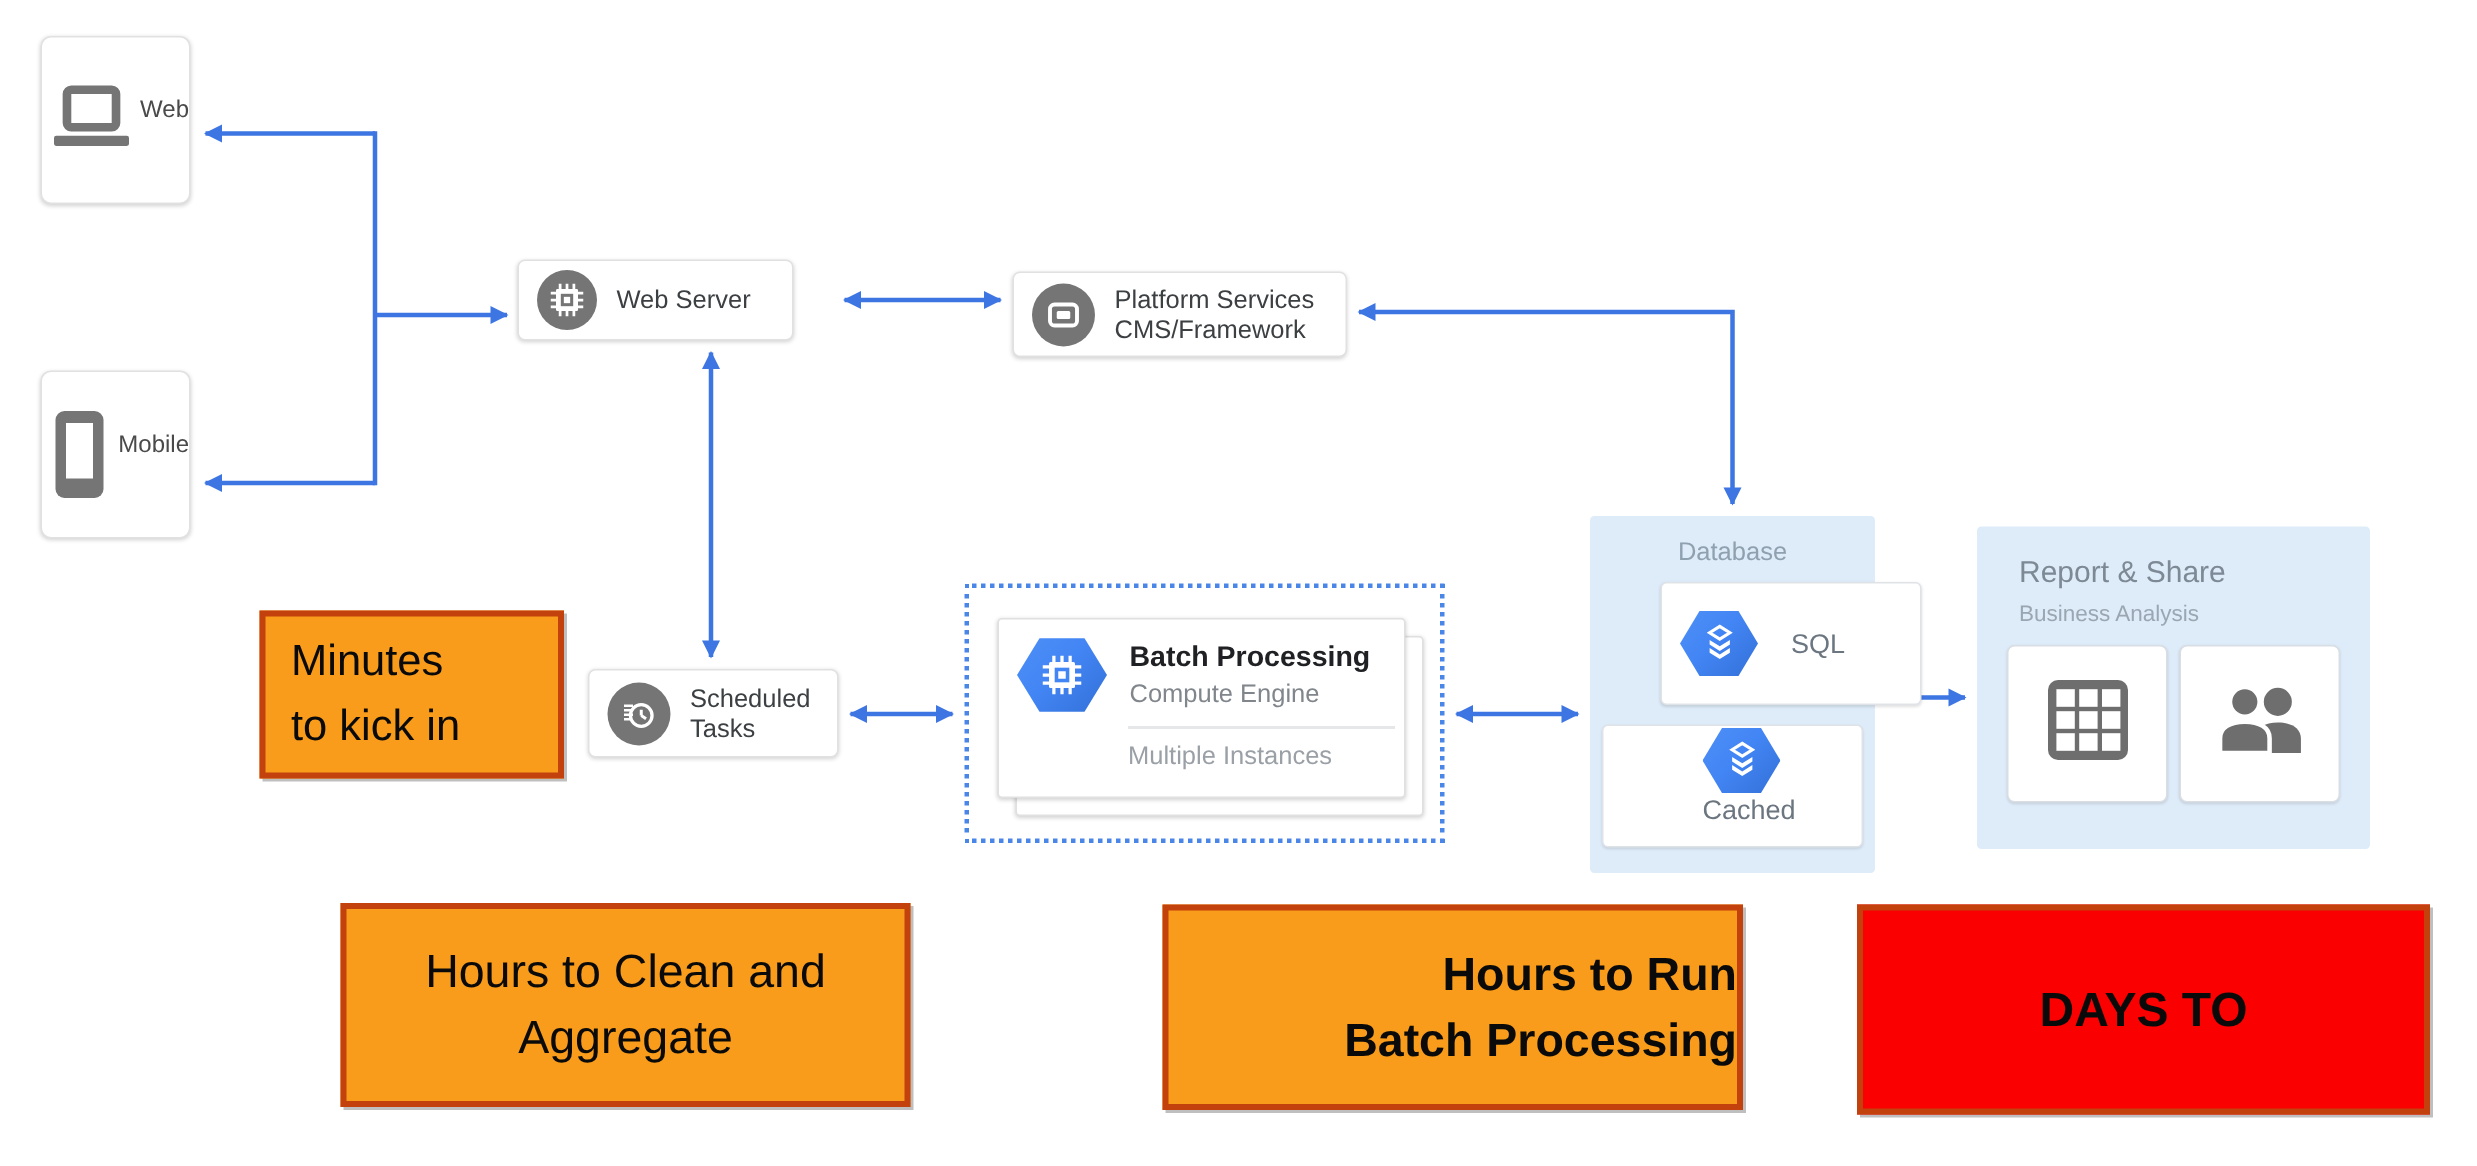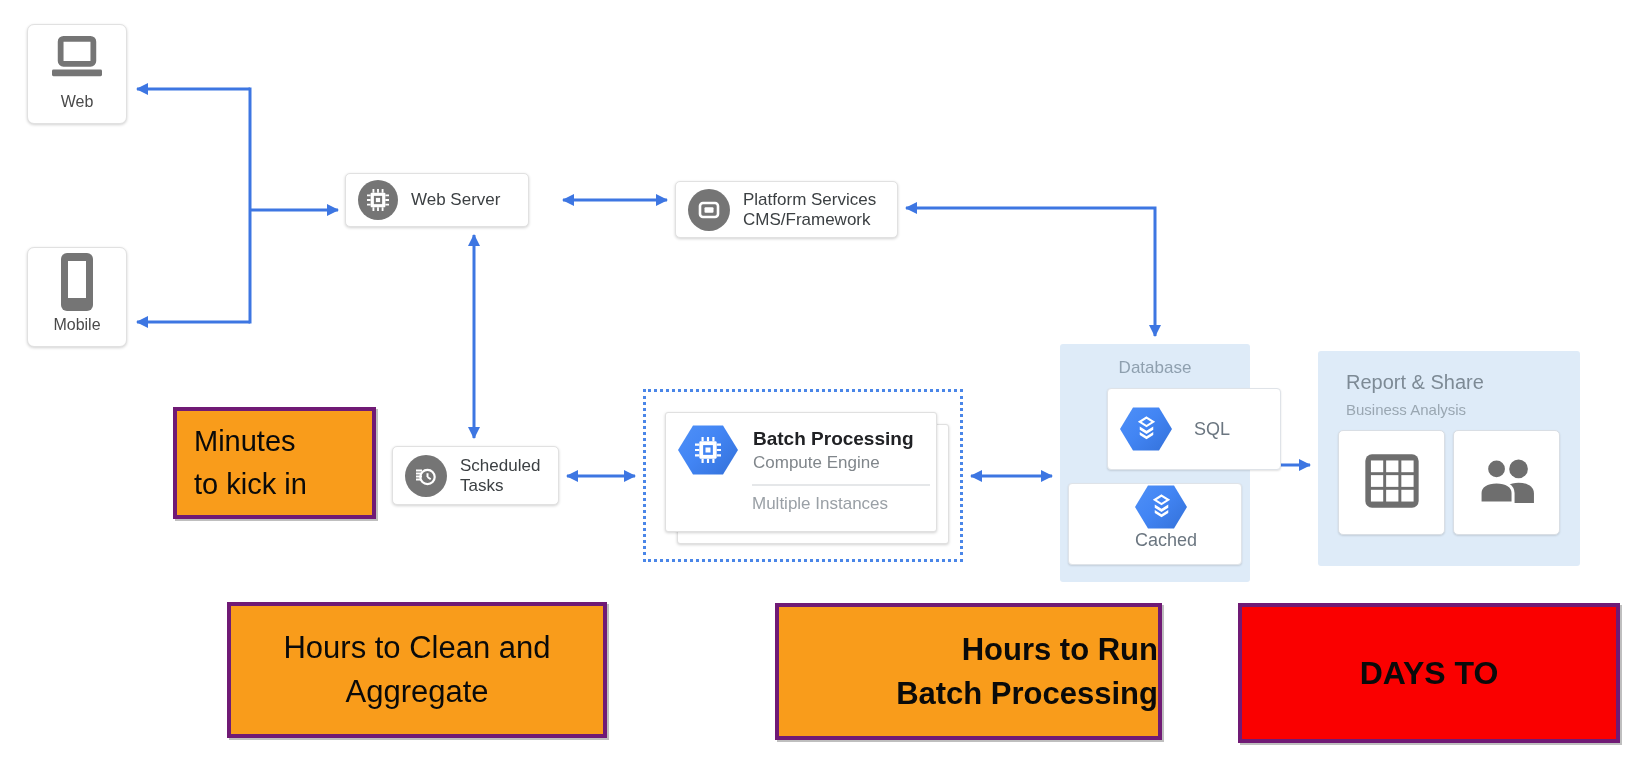--- a/index.html
+++ b/index.html
@@ -5,21 +5,21 @@
   html,body{margin:0;padding:0;background:#fff;}
   body{font-family:"Liberation Sans","DejaVu Sans",sans-serif;}
   #canvas{position:relative;width:1651px;height:777px;background:#fff;overflow:hidden;}
 
   
   #connectors{position:absolute;left:0;top:0;z-index:1;}
 
   
   .node{position:absolute;background:#fff;border:1px solid #e1e1e1;border-radius:5px;
         box-shadow:0 1px 3px rgba(0,0,0,.18);z-index:2;box-sizing:border-box;}
-  .device{width:100px;height:100px;display:flex;flex-direction:column;align-items:center;
+  .device{width:100px;height:112px;display:flex;flex-direction:row;align-items:center;
           justify-content:flex-end;border-radius:7px;}
   .device .dev-icon{flex:1;display:flex;align-items:center;justify-content:center;width:100%;}
   .device .dev-label{font-size:16px;color:#4a4a4a;margin-bottom:12px;}
 
   .service{display:flex;align-items:center;gap:13px;padding-left:12px;}
   .service .svc-label{font-size:17px;color:#3c4043;line-height:20px;}
 
   .circle-icon{border-radius:50%;background:#757575;display:flex;align-items:center;
                justify-content:center;flex:0 0 auto;}
 
@@ -48,21 +48,21 @@
   .db-card .hexagon{margin-left:12px;}
   .db-label{font-size:18px;color:#6b7680;margin-left:22px;}
 
   .rs-title{font-size:20px;color:#7d8a95;}
   .rs-sub{font-size:15px;color:#9aa7b2;margin-top:7px;}
   .rs-card{position:absolute;width:107px;height:105px;background:#fff;border:1px solid #d9dee4;
            border-radius:5px;box-shadow:0 1px 2px rgba(0,0,0,.12);display:flex;
            align-items:center;justify-content:center;box-sizing:border-box;}
 
   
-  .callout{position:absolute;border:4px solid #701a75;box-shadow:2px 2px 0 rgba(0,0,0,.25);
+  .callout{position:absolute;border:4px solid #c2410c;box-shadow:2px 2px 0 rgba(0,0,0,.25);
            color:#0a0a0a;display:flex;flex-direction:column;justify-content:center;
            z-index:2;box-sizing:border-box;}
   .callout.orange{background:#f99c1b;}
   .callout.red{background:#fa0000;font-weight:bold;}
   .callout .line{display:block;}
 </style>
 </head>
 <body>
 
 <div id="canvas">

